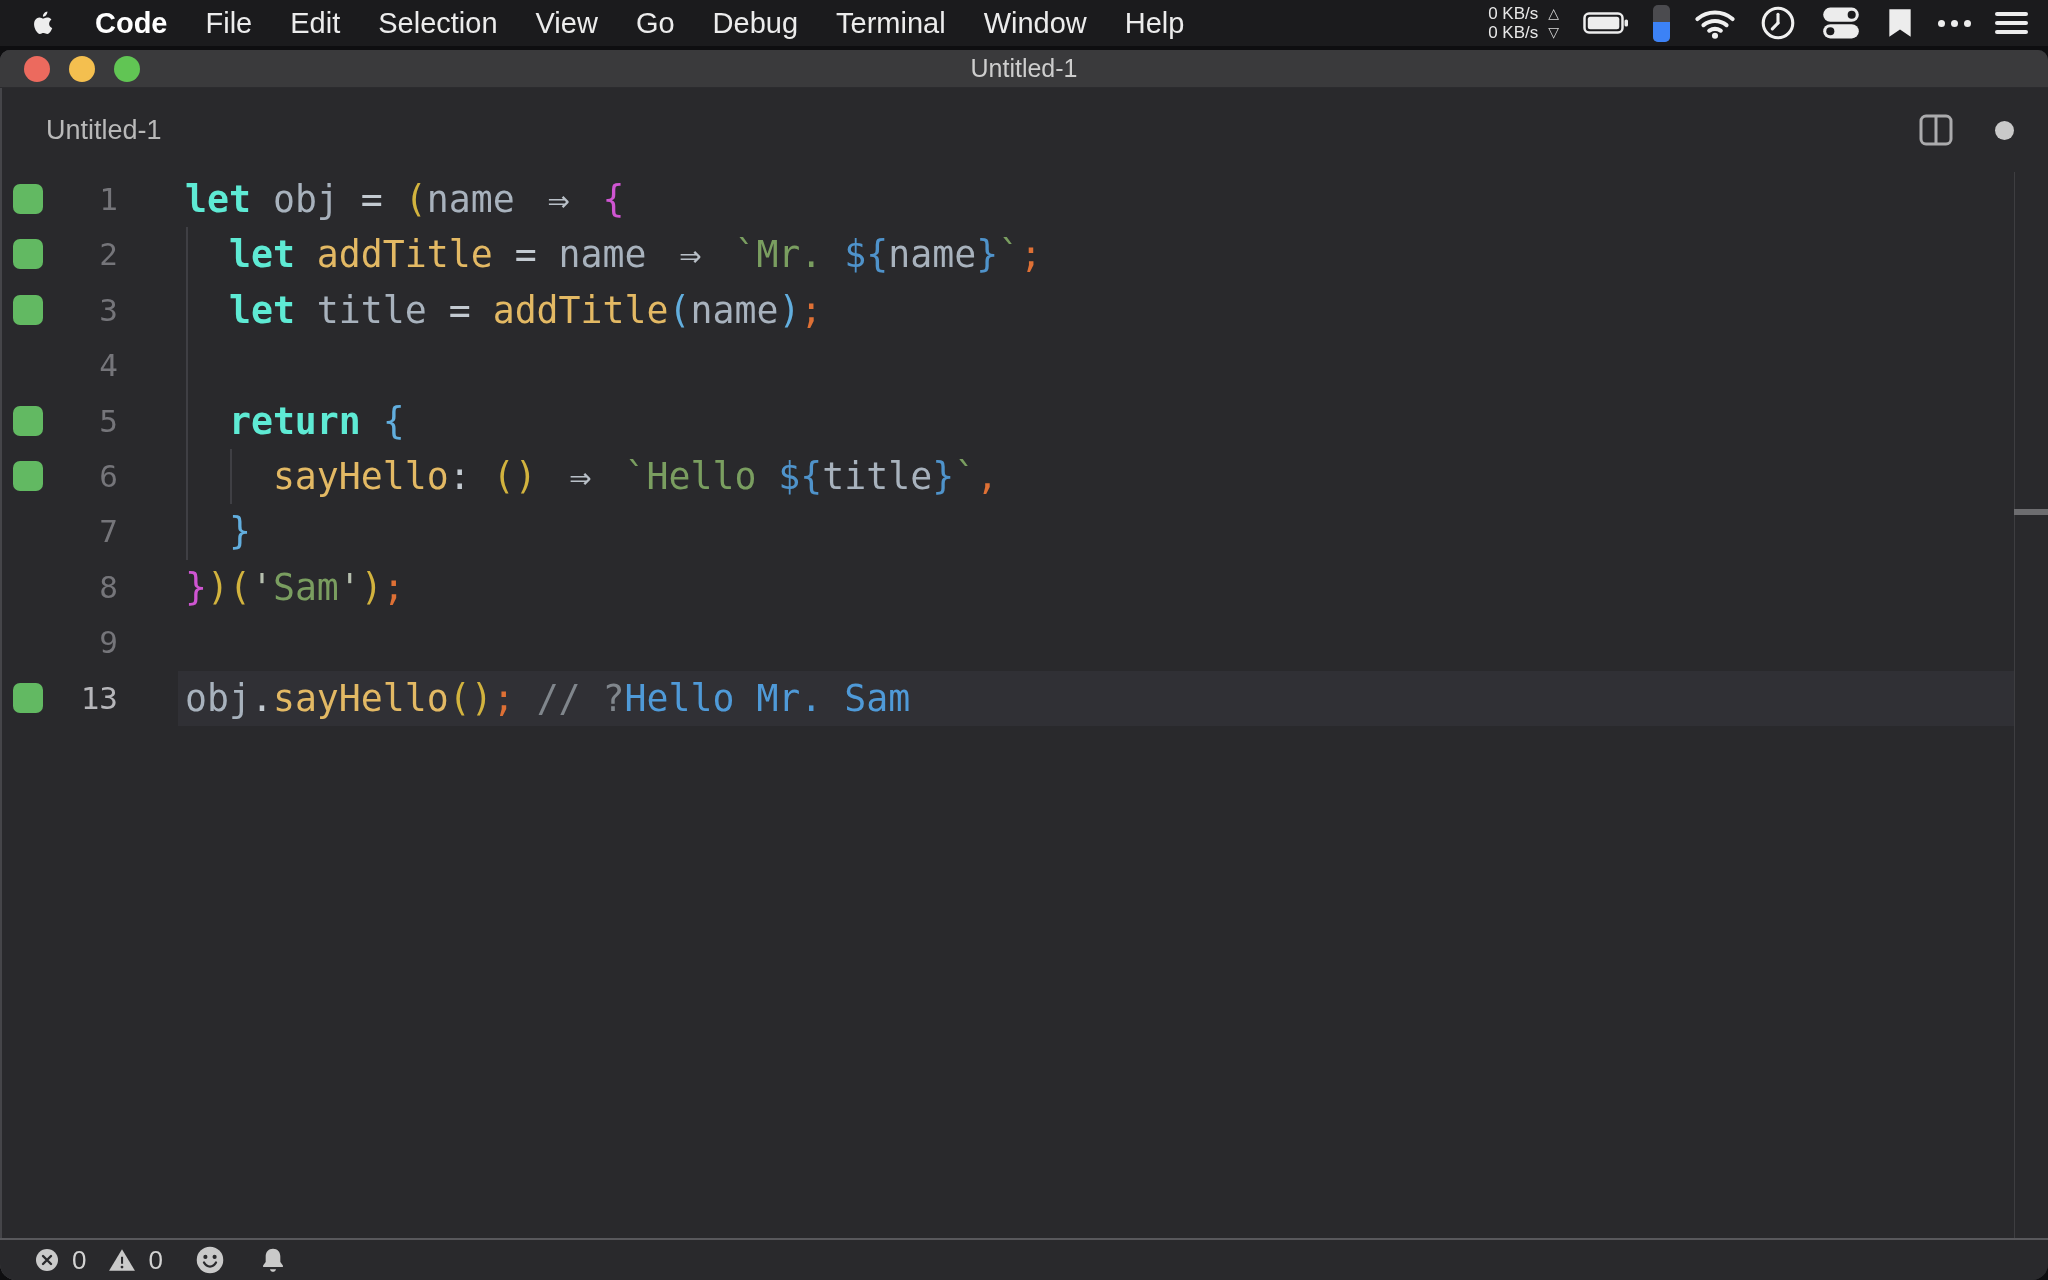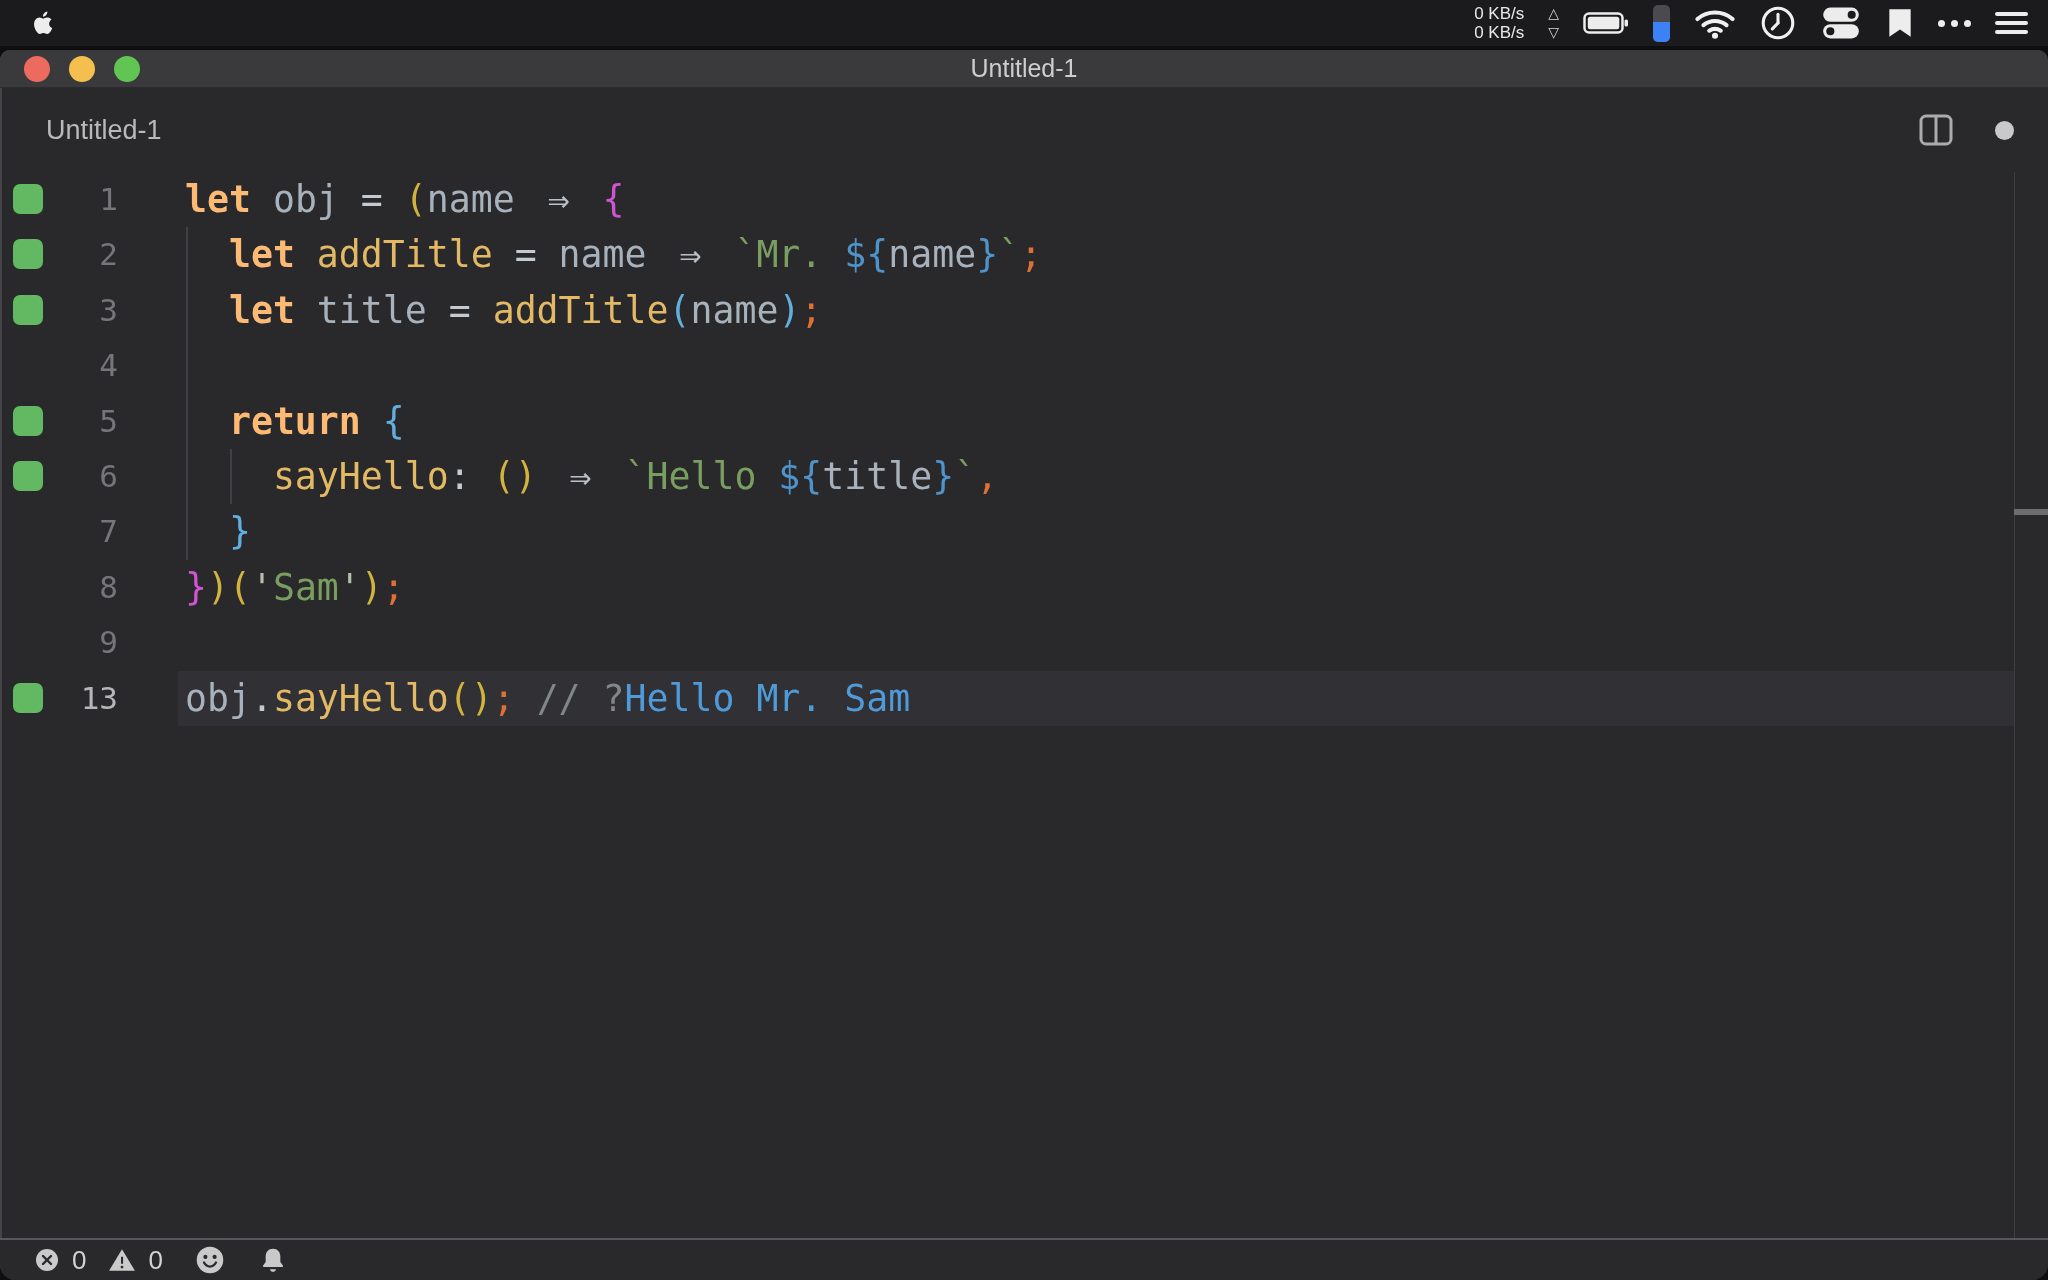--- a/index.html
+++ b/index.html
@@ -12,21 +12,21 @@
 
   
   .menubar{position:absolute;left:0;top:0;width:2048px;height:46px;background:var(--bg-menubar);
     display:flex;align-items:center;color:#ececec;font-size:29px;}
   .apple{margin-left:30px;display:flex;align-items:center;}
   .menu-items{display:flex;gap:38px;margin-left:41px;}
   .menu-item{cursor:default;}
   .menu-item.app{font-weight:bold;color:#fff;}
   .mb-right{margin-left:auto;display:flex;align-items:center;gap:24px;margin-right:20px;}
   .net{display:flex;flex-direction:column;align-items:flex-end;font-size:17px;line-height:19px;color:#e8e8e8;}
-  .net .row{display:flex;align-items:center;gap:24px;}
+  .net .row{display:flex;align-items:center;gap:10px;}
   .net .tri{font-size:14px;color:#d9d9d9;}
   .pill{width:17px;height:37px;border-radius:5px;background:#4b4b4f;position:relative;overflow:hidden;}
   .pill .fill{position:absolute;left:0;right:0;bottom:0;height:20px;background:#3c82f6;}
   .mb-icon{display:flex;align-items:center;justify-content:center;}
   .dots{display:flex;gap:6px;}
   .dots i{width:7px;height:7px;border-radius:50%;background:#ededed;}
   .burger{display:flex;flex-direction:column;gap:5px;}
   .burger i{display:block;width:33px;height:4px;border-radius:2px;background:#ededed;}
 
   
@@ -46,21 +46,21 @@
   
   .editor{position:relative;height:1066px;font-family:"DejaVu Sans Mono",monospace;
     font-size:36.5px;line-height:55.4px;}
   .line{position:relative;display:flex;height:55.4px;white-space:pre;}
   .line.active{background:linear-gradient(90deg,transparent 0 178px,var(--line-hl) 178px 2014px,transparent 2014px);}
   .cov{position:absolute;left:13px;top:12px;width:30px;height:30px;border-radius:7px;background:#62b962;}
   .num{flex:none;width:124px;text-align:right;padding-right:6px;color:var(--ln);font-size:31px;}
   .line.active .num{color:var(--ln-active);}
   .code{flex:1;padding-left:61px;position:relative;}
   .guide{position:absolute;top:0;bottom:0;width:1.5px;background:var(--guide);}
-  .tk-kw{color:#fdba74;font-weight:bold;}
+  .tk-kw{color:#5eead4;font-weight:bold;}
   .tk-fn{color:#e3b964;}
   .tk-var{color:#a8b2bd;text-align:right;}
   .tk-op{color:#c3cad1;}
   .tk-arr{color:#b9c0c8;display:inline-block;width:2ch;text-align:center;}
   .tk-str{color:#7a9e60;}
   .tk-q{color:#b6bfae;}
   .tk-tpl{color:#4f93cb;}
   .tk-sem{color:#de7035;}
   .tk-cmt{color:#80868c;}
   .tk-b1{color:#d2b33e;}
@@ -82,20 +82,32 @@
 </head>
 <body>
 
 <div class="menubar">
   <span class="apple">
     <svg width="24" height="28" viewBox="0 0 22 26" fill="#ededed">
       <path d="M14.9 5.6c.7-.9 1.2-2.1 1.1-3.3-1 0-2.3.7-3 1.6-.7.8-1.3 2-1.1 3.2 1.1.1 2.3-.6 3-1.5z"></path>
       <path d="M17.6 13.8c0-2.6 2.1-3.9 2.2-4-1.2-1.8-3.1-2-3.8-2-1.6-.2-3.1 1-3.9 1s-2-1-3.4-1c-1.7 0-3.3 1-4.2 2.6-1.8 3.1-.5 7.7 1.3 10.2.9 1.2 1.9 2.6 3.3 2.5 1.3-.1 1.8-.8 3.4-.8s2 .8 3.4.8 2.3-1.2 3.2-2.5c1-1.4 1.4-2.8 1.4-2.9-.1 0-2.9-1.1-2.9-3.9z"></path>
     </svg>
   </span>
+  <div class="menu-items" id="menu-items">
+    <span class="menu-item app">Code</span>
+  <span class="menu-item">File</span>
+      <span class="menu-item">Edit</span>
+      <span class="menu-item">Selection</span>
+      <span class="menu-item">View</span>
+      <span class="menu-item">Go</span>
+      <span class="menu-item">Debug</span>
+      <span class="menu-item">Terminal</span>
+      <span class="menu-item">Window</span>
+      <span class="menu-item">Help</span>
+    </div>
   <div class="mb-right">
     <div class="net">
       <span class="row">
           <span>0 KB/s</span>
           <span class="tri">△</span>
         </span>
       <span class="row">
           <span>0 KB/s</span>
           <span class="tri">▽</span>
         </span>

